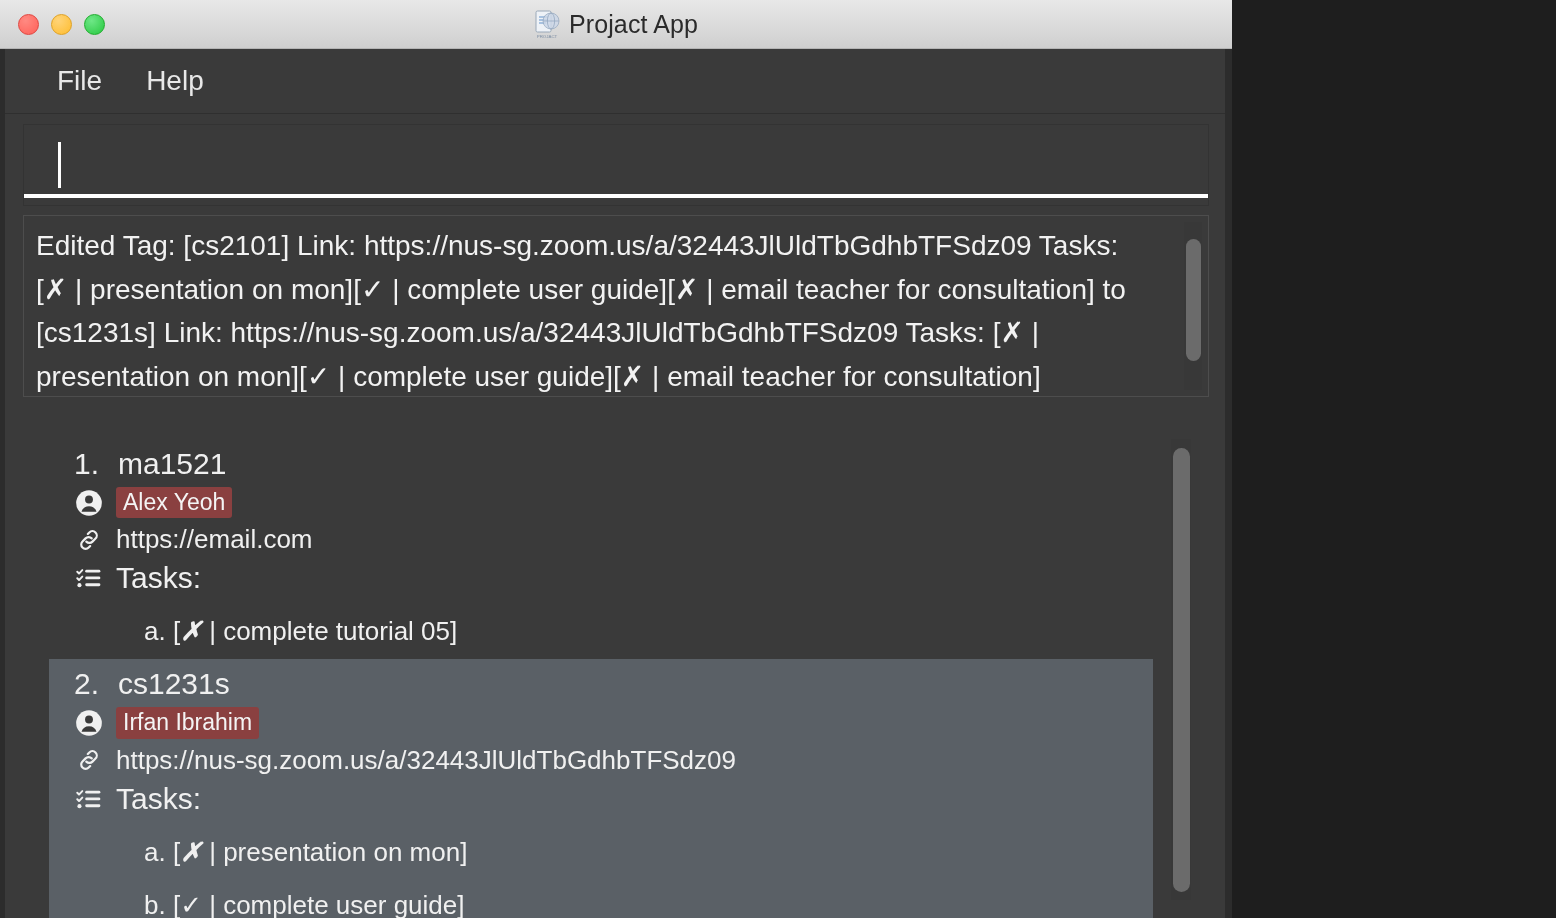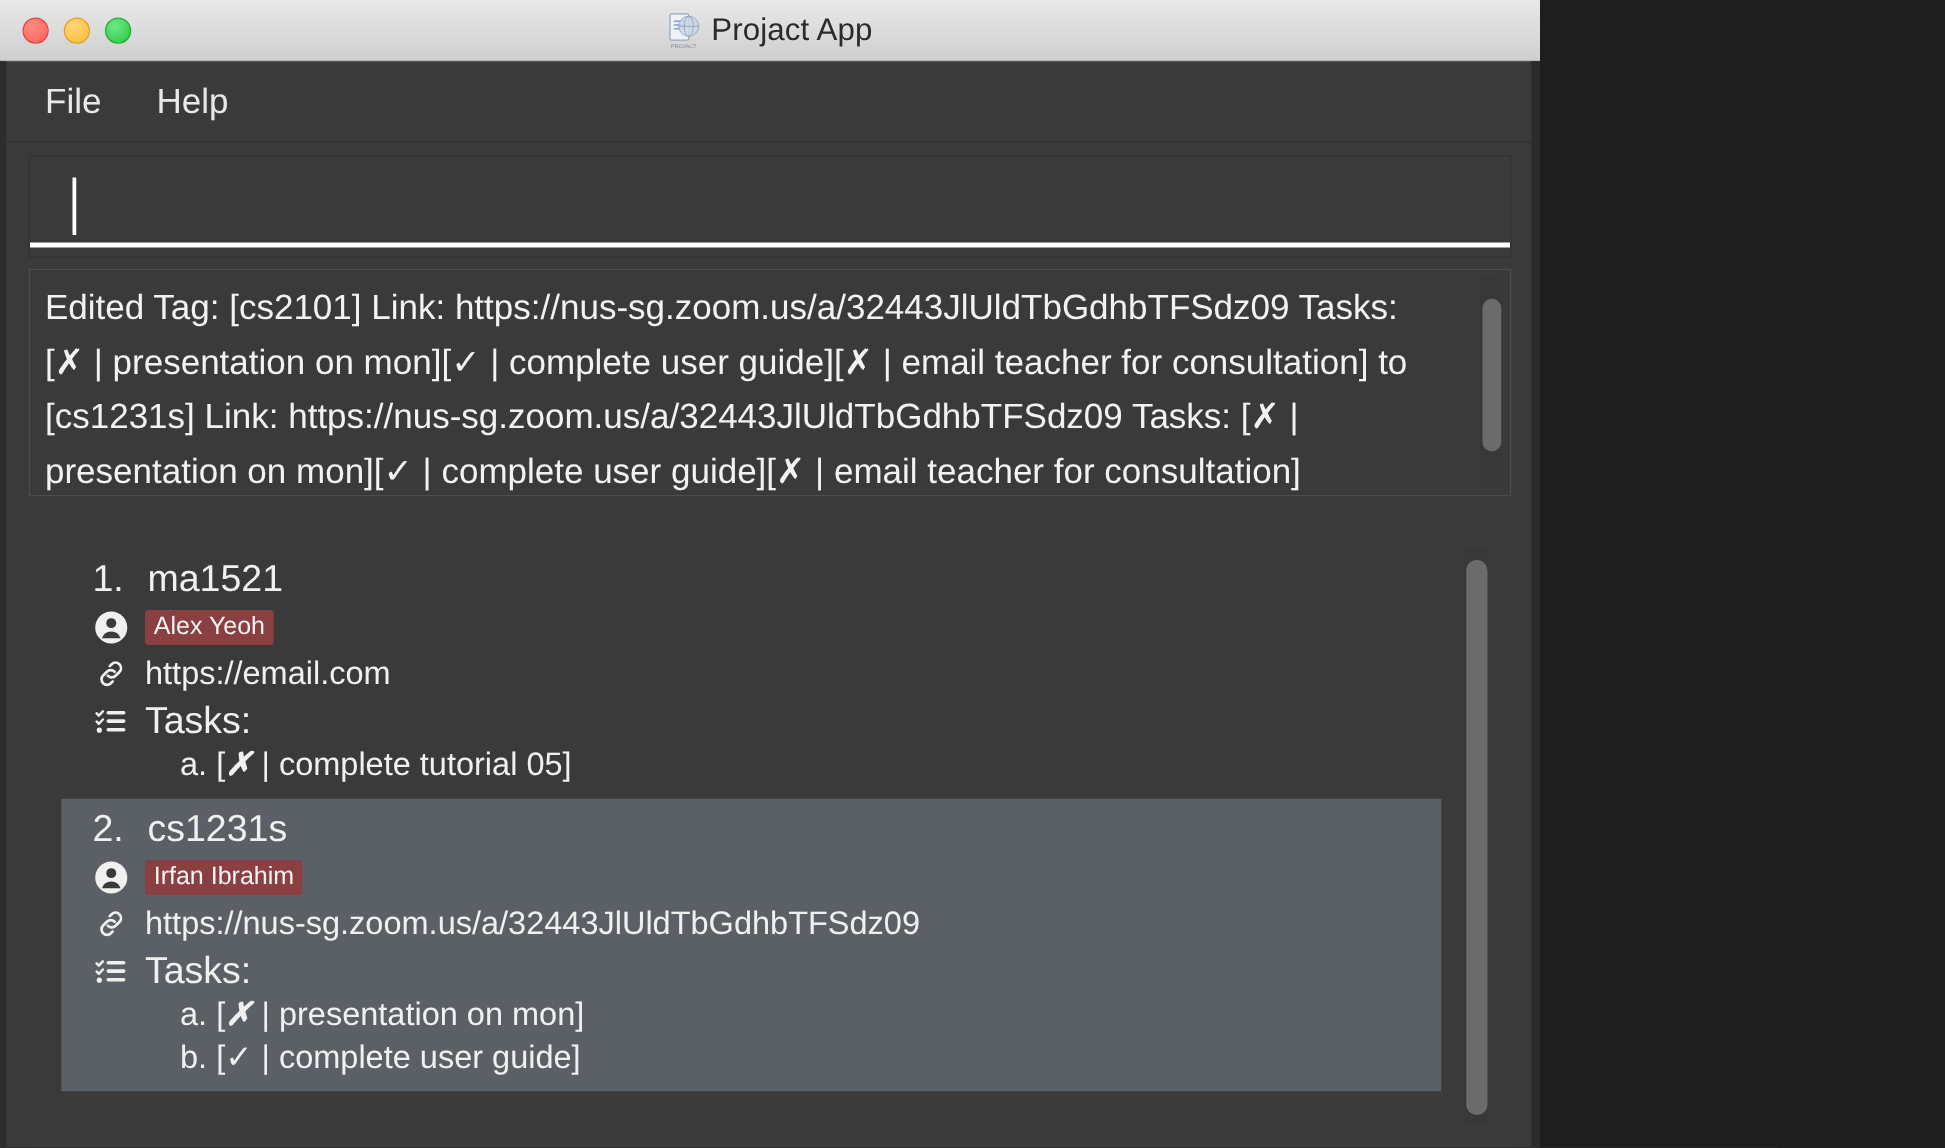--- a/index.html
+++ b/index.html
@@ -69,21 +69,21 @@
     color: #2b2b2b;
     letter-spacing: 0.1px;
   }
 
   
   .menubar {
     height: 65px;
     background: #3a3a3a;
     display: flex;
     align-items: center;
-    padding-left: 36px;
+    padding-left: 57px;
     gap: 44px;
     border-bottom: 1px solid #2f2f2f;
     box-sizing: border-box;
   }
   .menu-item {
     font-size: 28px;
     color: #e8e8e8;
     cursor: default;
   }
 
@@ -212,36 +212,36 @@
     height: 30px;
     flex: none;
     margin-right: 12px;
     display: flex;
     align-items: center;
     justify-content: center;
   }
   .badge {
     background: #8a4040;
     color: #f4f4f4;
-    font-size: 20px;
+    font-size: 23px;
     padding: 2px 7px 3px 7px;
     border-radius: 3px;
     line-height: 1.15;
     display: inline-block;
   }
   .tasks-label {
     font-size: 30px;
     text-align: center;
   }
   .task-line {
     padding-left: 95px;
     font-size: 26px;
     color: #f0f0f0;
     line-height: 34px;
-    margin-top: 0;
+    margin-top: 19px;
   }
   .mark-x {
     font-weight: bold;
     font-style: italic;
   }
 
   .list-scrollbar {
     position: absolute;
     right: 18px;
     top: 8px;

